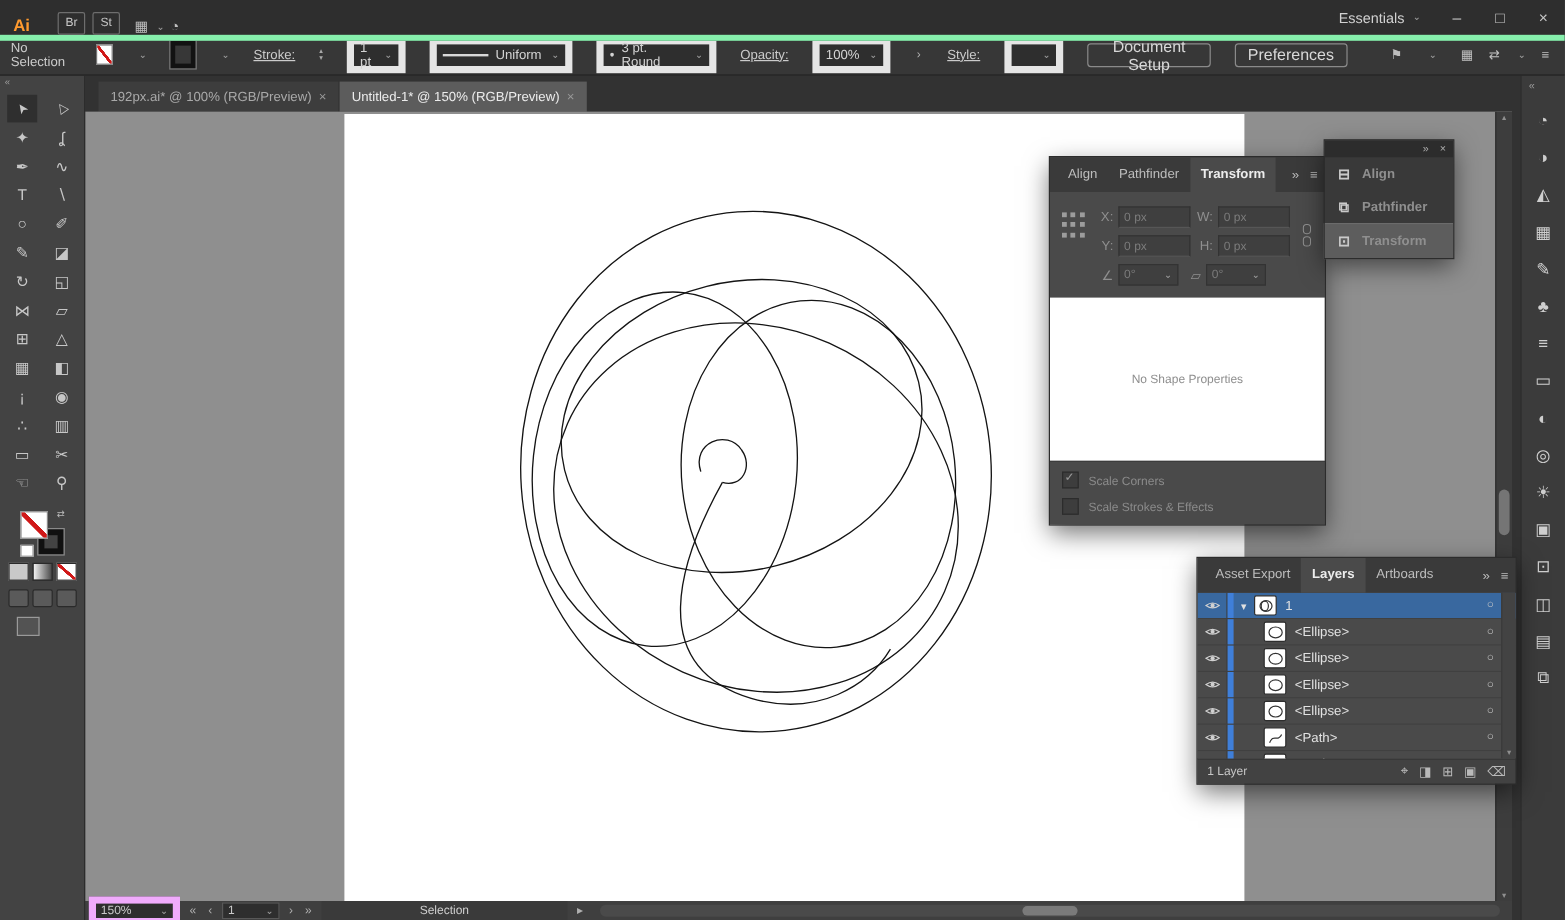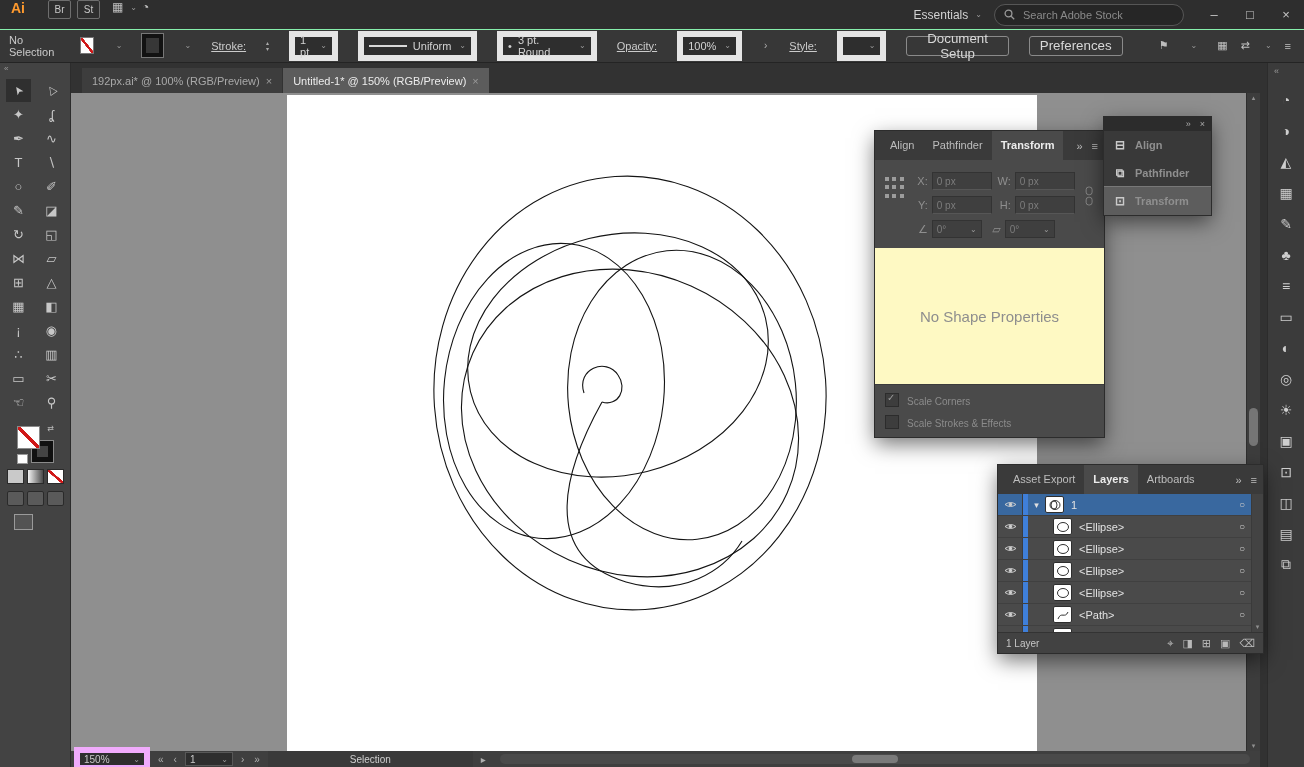--- a/index.html
+++ b/index.html
@@ -1,20 +1,20 @@
 <!DOCTYPE html>
 <html><head>
 <meta charset="utf-8">
 <style>
   html,body{margin:0;padding:0}
   body{width:1304px;height:767px;position:relative;overflow:hidden;background:#323232;
        font-family:"Liberation Sans",sans-serif;-webkit-font-smoothing:antialiased;color:#ccc}
   
-  #topbar{position:absolute;left:0;top:0;right:0;height:29px;background:#2e2e2e;border-bottom:1px solid #86efac;
-          display:flex;align-items:flex-start;z-index:10}
+  #topbar{position:absolute;left:0;top:0;right:0;height:29px;background:#2e2e2e;border-bottom:5px solid #86efac;
+          display:flex;align-items:flex-end;z-index:10}
   #ai-logo{width:36px;text-align:center;color:#ff9a2e;font-weight:bold;font-size:14px}
   #menu-list{display:flex}
   .menu-item{padding:0 11px;font-size:12px;color:#d2d2d2;line-height:29px;cursor:default}
   #quick-buttons{display:flex;gap:6px;margin-left:12px}
   .qbtn{width:21px;height:17px;border:1px solid #6e6e6e;border-radius:2px;color:#c8c8c8;font-size:10px;
         display:flex;align-items:center;justify-content:center}
   #topbar-icons{display:flex;align-items:center;gap:5px;margin-left:12px;color:#bfbfbf;font-size:12px}
   .tbico{font-size:12px}
   .dd{font-size:8px;color:#9a9a9a;margin-left:2px}
   #topbar-right{margin-left:auto;display:flex;align-items:center;gap:12px}
@@ -104,21 +104,21 @@
   .refdot{width:4px;height:4px;background:#9c9c9c}
   #fieldcols{flex:1}
   .frow{display:flex;align-items:center;gap:4px;margin-bottom:6px}
   .flabel{color:#8f8f8f;width:15px;font-size:11px;text-align:right}
   .fbox{width:50px;height:16px;background:#3f3f3f;border:1px solid #333;border-bottom-color:#565656;
         color:#7c7c7c;font-size:10px;display:flex;align-items:center;padding:0 4px}
   .ddbox{width:40px;height:16px;background:#3f3f3f;border:1px solid #333;color:#7c7c7c;font-size:10px;
          display:flex;align-items:center;justify-content:space-between;padding:0 4px}
   .ficon{color:#8f8f8f;font-size:11px}
   #chain{margin-top:12px;color:#8f8f8f}
-  #no-shape{flex:1;display:flex;align-items:center;justify-content:center;background:#fef9c3;color:#8e8e8e;font-size:15px}
+  #no-shape{flex:1;display:flex;align-items:center;justify-content:center;background:#ffffff;color:#8e8e8e;font-size:10px}
   #transform-checks{border-top:1px solid #3c3c3c;padding:8px 10px;display:flex;flex-direction:column;gap:8px}
   .crow{display:flex;align-items:flex-end;gap:8px;color:#8b8b8b;font-size:10px}
   .cbx{width:12px;height:12px;background:#3d3d3d;border:1px solid #2c2c2c;position:relative}
   .cbx.checked::after{content:"\2713";position:absolute;left:1px;top:-2px;color:#9a9a9a;font-size:10px}
   #flyout-panel{position:absolute;left:1104px;top:117px;width:107px;background:#393939;z-index:45}
   #flyout-header{height:14px;background:#2c2c2c;display:flex;justify-content:flex-end;align-items:center;gap:9px;
                  padding:0 6px;color:#aaa;font-size:9px}
   .fitem{height:28px;display:flex;align-items:center;gap:8px;padding:0 9px;color:#dcdcdc;font-size:11px;font-weight:bold}
   .fitem.active{background:#5d5d5d;outline:1px solid #787878}
   .fico{font-size:12px;color:#c9c9c9;width:14px;text-align:center}
@@ -152,27 +152,20 @@
     </div>
   <div id="topbar-icons">
     <span class="tbico" data-name="arrange-documents-icon">▦</span>
     <span class="dd" data-name="chevron-down-icon">⌄</span>
     <span class="tbico" data-name="gpu-performance-icon">◔</span>
   </div>
   <div id="topbar-right">
     <span id="workspace-switcher" data-name="workspace-switcher">
       <span data-name="workspace-label">Essentials</span>
       <span class="dd" data-name="chevron-down-icon">⌄</span>
-    </span>
-    <span id="stock-search" data-name="stock-search">
-      <svg data-name="search-icon" width="11" height="11" viewBox="0 0 11 11">
-        <circle cx="4.5" cy="4.5" r="3.4" fill="none" stroke="#9a9a9a" stroke-width="1.3"></circle>
-        <line x1="7.2" y1="7.2" x2="10.2" y2="10.2" stroke="#9a9a9a" stroke-width="1.3"></line>
-      </svg>
-      <input data-name="search-input" placeholder="Search Adobe Stock" style="">
     </span>
     <div id="window-controls" data-name="window-controls">
         <span class="wbtn" data-name="minimize-button">–</span>
         <span class="wbtn" data-name="restore-button">□</span>
         <span class="wbtn" data-name="close-button">×</span>
       </div>
   </div>
 </header>
 
 <div id="controlbar" data-name="control-bar">

